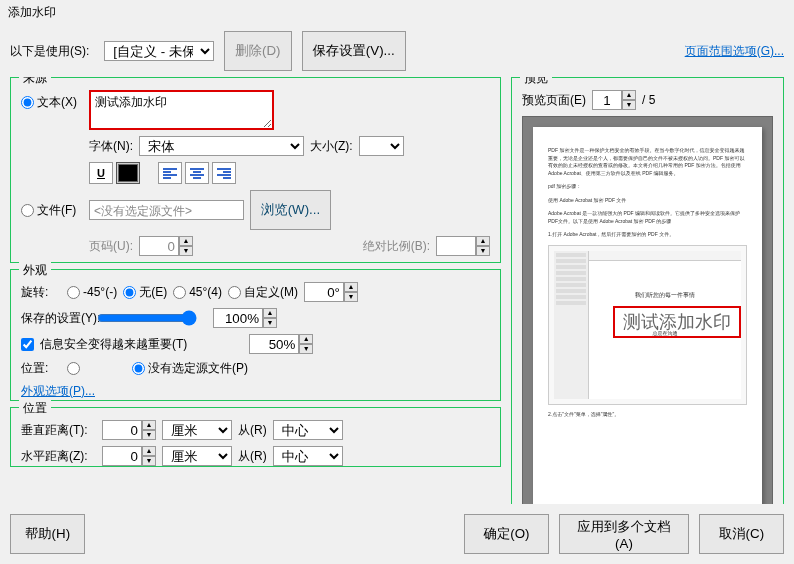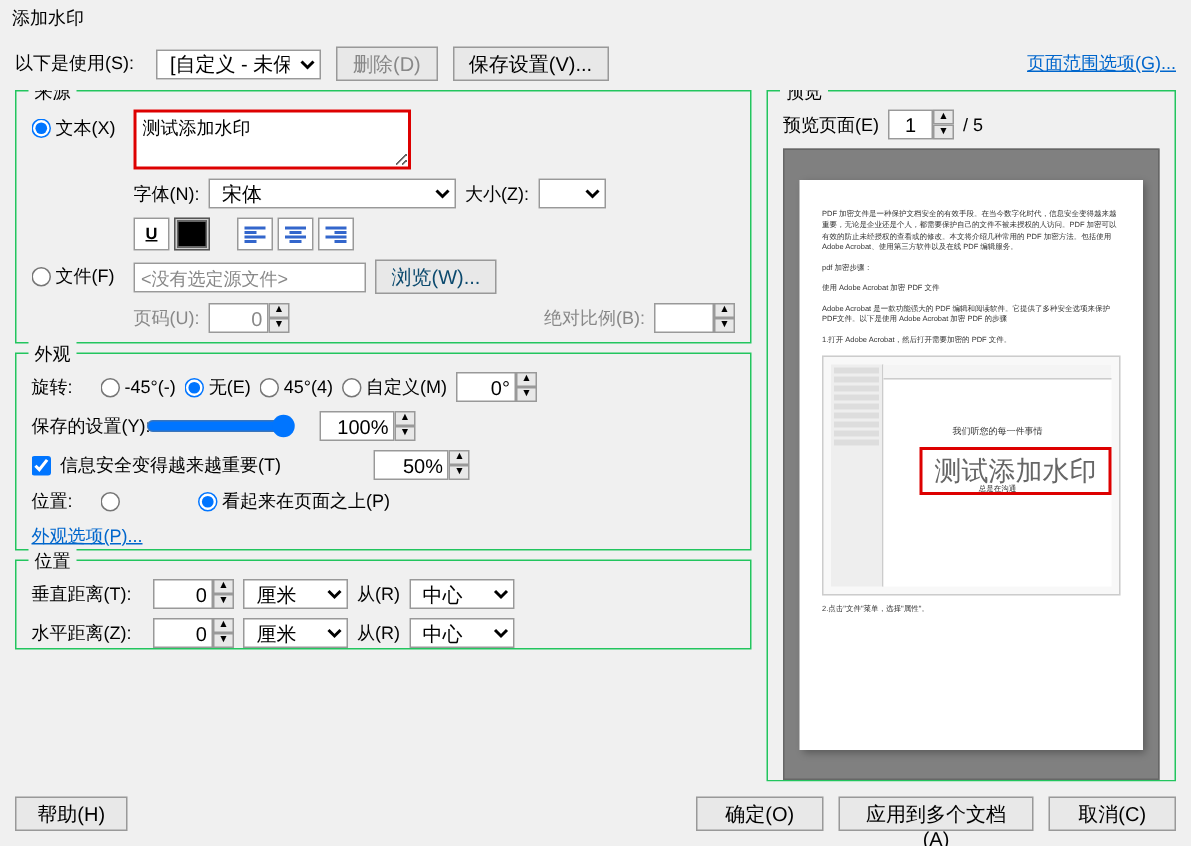--- a/index.html
+++ b/index.html
@@ -4,21 +4,21 @@
   <style>
     * { box-sizing: border-box; margin: 0; padding: 0; }
     body { font-family: "Microsoft YaHei", "SimSun", sans-serif; font-size: 12px; background: #f0f0f0; color: #000; width: 794px; height: 564px; overflow: hidden; }
     
     .dialog { background: #f0f0f0; width: 794px; height: 564px; display: flex; flex-direction: column; }
     .title-bar { padding: 4px 8px; font-size: 12px; }
     
     .top-row { display: flex; align-items: center; padding: 6px 10px; gap: 10px; }
     .top-row label { margin-right: 5px; }
     .combo { background: #fff; border: 1px solid #999; height: 20px; padding: 0 4px; }
-    .btn { background: #e8e8e8; border: 1px solid #999; padding: 2px 10px; height: 23px; cursor: pointer; }
+    .btn { background: #e8e8e8; border: 1px solid #999; padding: 2px 10px; height: 40px; cursor: pointer; }
     .link { color: #0066cc; text-decoration: underline; cursor: pointer; margin-left: auto; }
     
     .main-area { display: flex; flex: 1; padding: 0 10px; gap: 10px; overflow: hidden; }
     .left-col { flex: 1; display: flex; flex-direction: column; gap: 6px; }
     .right-col { width: 273px; display: flex; flex-direction: column; }
     
     .group { border: 1px solid #22c55e; position: relative; padding: 12px 10px 0 10px; }
     .group-title { position: absolute; top: -8px; left: 8px; background: #f0f0f0; padding: 0 4px; font-size: 12px; }
     
     .row { display: flex; align-items: center; margin-bottom: 6px; gap: 6px; }
@@ -226,21 +226,21 @@
         </div>
         
         <div class="row">
           <label style="width:40px">位置:</label>
           <div class="radio-item">
               <input type="radio" name="pos" style="">
             </div>
           <span style="width:40px"></span>
           <div class="radio-item">
               <input type="radio" name="pos" checked="" style="">
-              <label>看起来在页面之上(P)</label>
+              <label>没有选定源文件(P)</label>
             </div>
         </div>
         
         <a class="link" style="margin:0">外观选项(P)...</a>
       </div>
 
       <div class="group">
         <div class="group-title">位置</div>
 
         <div class="row">

